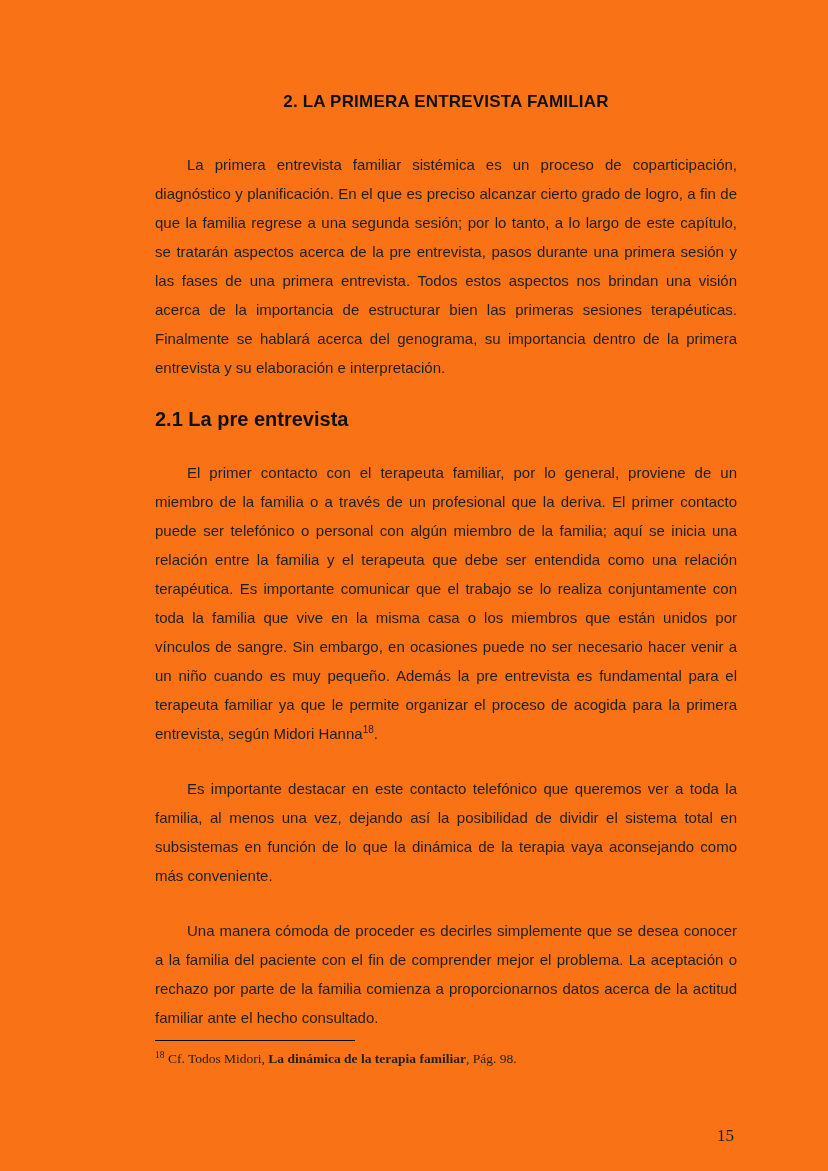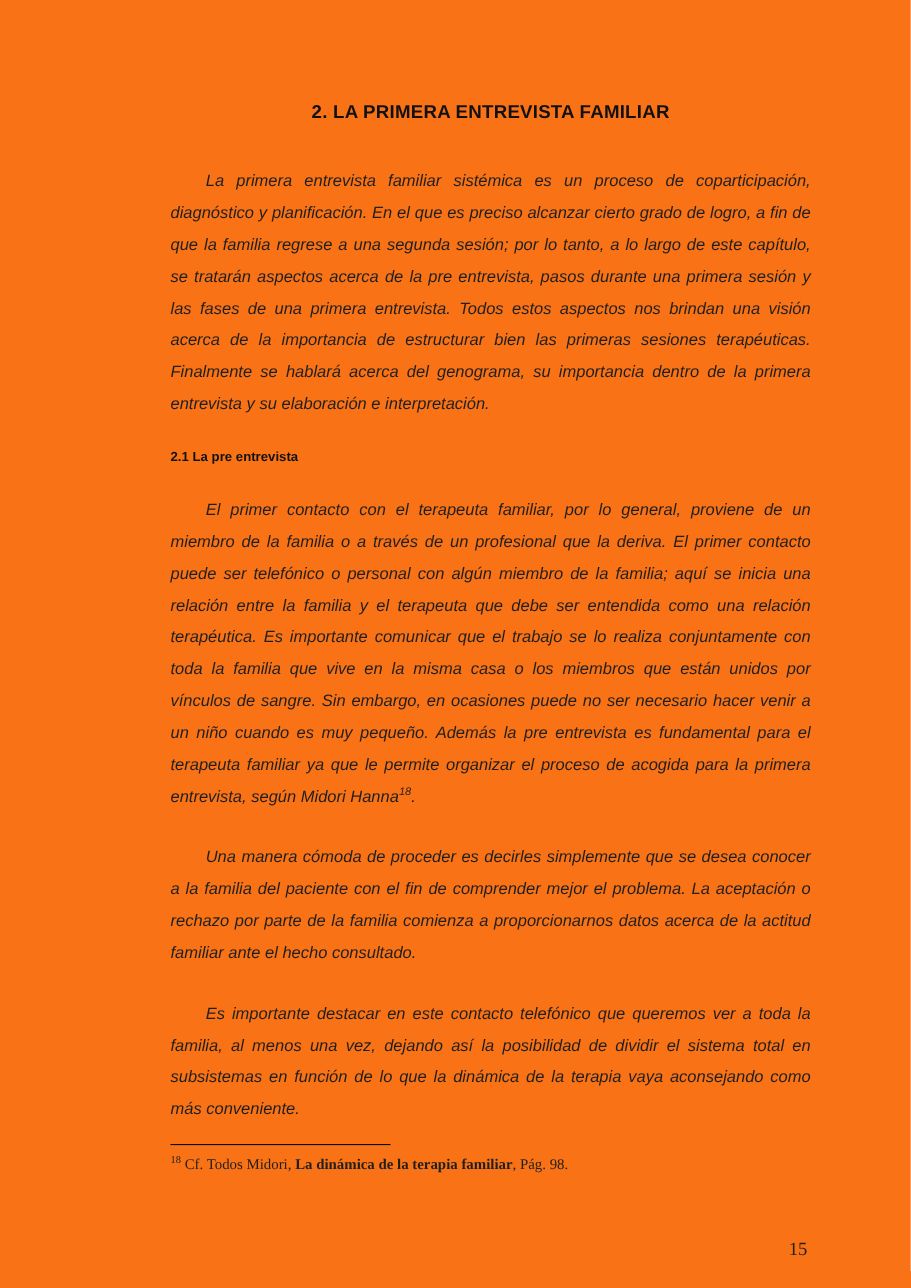--- a/index.html
+++ b/index.html
@@ -28,24 +28,23 @@
     margin-bottom: 38px;
     color: #111;
   }
   .para {
     font-size: 15px;
     line-height: 29px;
     text-align: justify;
     text-indent: 32px;
     margin-bottom: 26px;
     color: #1f1f1f;
-    font-style: italic;
   }
   .section-heading {
-    font-size: 12px;
+    font-size: 20px;
     font-weight: bold;
     margin: 26px 0 27px 0;
     color: #111;
   }
   .para sup {
     font-size: 10px;
     line-height: 0;
     vertical-align: super;
   }
   .footnote-block {
@@ -87,23 +86,23 @@
   <div class="content">
 
     <h1 class="doc-title">2. LA PRIMERA ENTREVISTA FAMILIAR</h1>
 
     <p class="para">La primera entrevista familiar sistémica es un proceso de coparticipación, diagnóstico y planificación. En el que es preciso alcanzar cierto grado de logro, a fin de que la familia regrese a una segunda sesión; por lo tanto, a lo largo de este capítulo, se tratarán aspectos acerca de la pre entrevista, pasos durante una primera sesión y las fases de una primera entrevista. Todos estos aspectos nos brindan una visión acerca de la importancia de estructurar bien las primeras sesiones terapéuticas. Finalmente se hablará acerca del genograma, su importancia dentro de la primera entrevista y su elaboración e interpretación.</p>
 
     <h2 class="section-heading">2.1 La pre entrevista</h2>
 
     <p class="para"><span>El primer contacto con el terapeuta familiar, por lo general, proviene de un miembro de la familia o a través de un profesional que la deriva. El primer contacto puede ser telefónico o personal con algún miembro de la familia; aquí se inicia una relación entre la familia y el terapeuta que debe ser entendida como una relación terapéutica.  Es importante comunicar que el trabajo se lo realiza conjuntamente con toda la familia que vive en la misma casa o los miembros que están unidos por vínculos de sangre. Sin embargo, en ocasiones puede no ser necesario hacer venir a un niño cuando es muy pequeño. Además la pre entrevista es fundamental para el terapeuta familiar ya que le permite organizar el proceso de acogida para la primera entrevista, según Midori Hanna</span><sup>18</sup><span>.</span></p>
 
+    <p class="para">Es importante destacar en este contacto telefónico que queremos ver a toda la familia, al menos una vez, dejando así la posibilidad de dividir el sistema total en subsistemas en función de lo que la dinámica de la terapia vaya aconsejando como más conveniente.</p>
+
     <p class="para">Una manera cómoda de proceder es decirles simplemente que se desea conocer a la familia del paciente con el fin de comprender mejor el problema. La aceptación o rechazo por parte de la familia comienza a proporcionarnos datos acerca de la actitud familiar ante el hecho consultado.</p>
-
-    <p class="para">Es importante destacar en este contacto telefónico que queremos ver a toda la familia, al menos una vez, dejando así la posibilidad de dividir el sistema total en subsistemas en función de lo que la dinámica de la terapia vaya aconsejando como más conveniente.</p>
 
   </div>
 
   <div class="footnote-block">
     <div class="footnote-rule"></div>
     <div class="footnote"><sup>18</sup><span> Cf. Todos Midori, </span><b>La dinámica de la terapia familiar</b><span>, Pág. 98.</span></div>
   </div>
 
   <div class="page-number">15</div>
 

